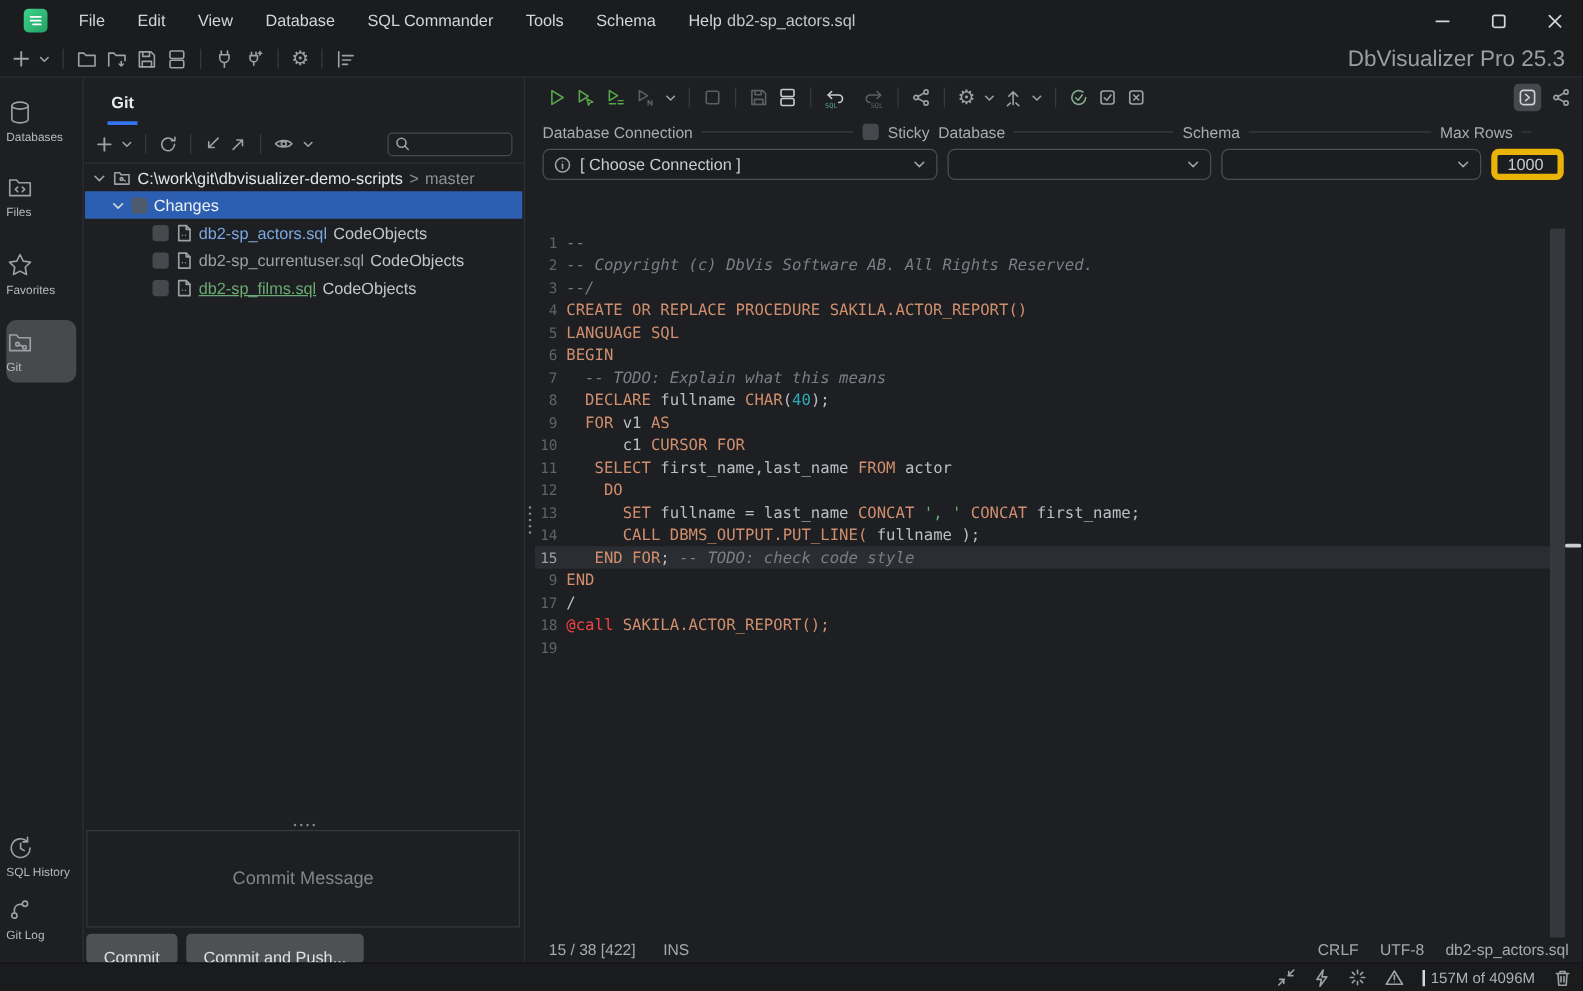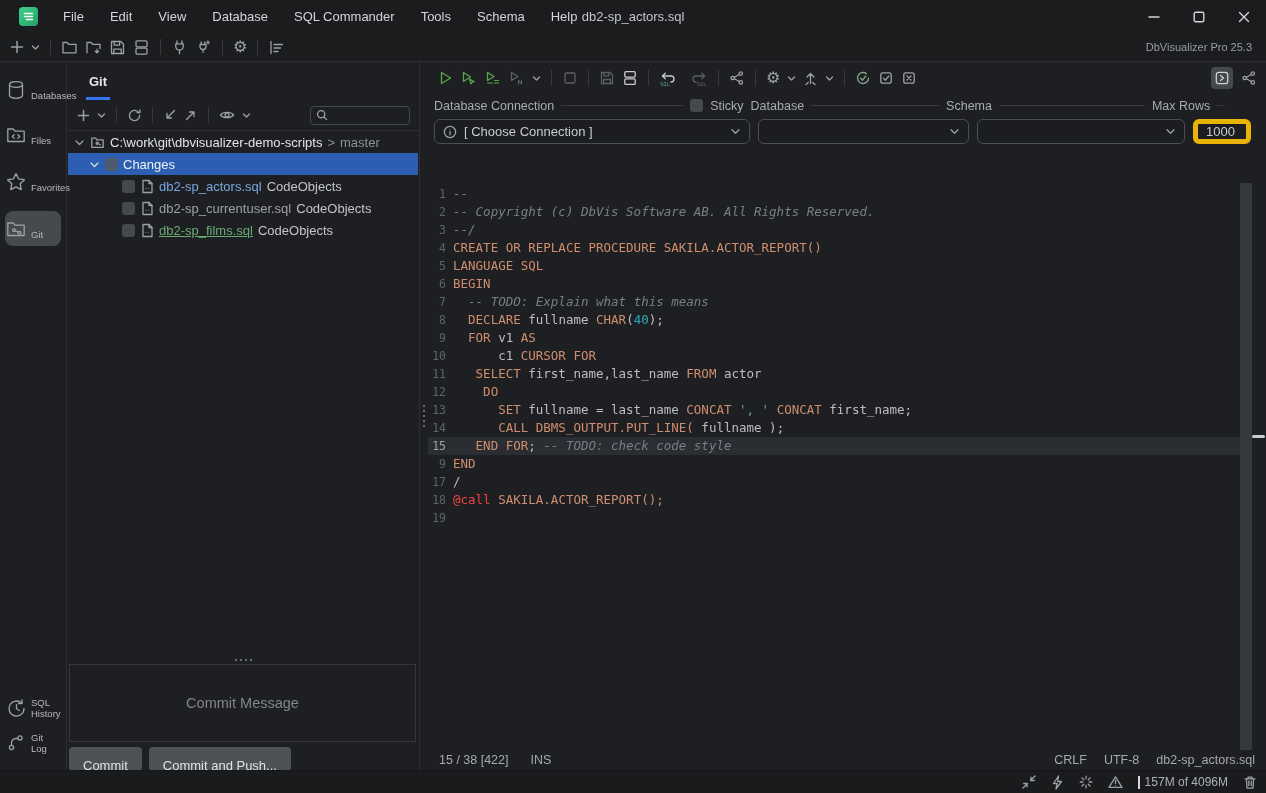--- a/index.html
+++ b/index.html
@@ -15,26 +15,26 @@
   .appicon{width:19px;height:19px;border-radius:4px;background:linear-gradient(135deg,#3ed28b,#23a163);
            margin:0 12px 0 19px;display:flex;align-items:center;justify-content:center;color:#fff}
   .menu{display:flex;align-items:center}
   .menu span{padding:0 13px;color:#d3d5d8;cursor:default}
   .wintitle{position:absolute;left:50%;transform:translateX(-50%);color:#c3c5c8}
   .wincontrols{margin-left:auto;display:flex;height:100%}
   .winbtn{width:45px;height:100%;display:flex;align-items:center;justify-content:center;color:#d3d5d8}
   
   .main-toolbar{position:absolute;top:33px;left:0;right:0;height:29px;background:#1b1c1e;
                 border-bottom:1px solid #2d2f33;display:flex;align-items:center;gap:7px;padding:0 10px}
-  .brand{margin-left:auto;color:#9b9ea2;font-size:11px;padding-right:4px}
+  .brand{margin-left:auto;color:#9b9ea2;font-size:18px;padding-right:4px}
   .gear{font-size:16px;line-height:1;color:#9da0a4;font-family:"DejaVu Sans",sans-serif}
   
   .left-rail{position:absolute;top:62px;bottom:23px;left:0;width:67px;border-right:1px solid #2d2f33;
              display:flex;flex-direction:column;align-items:center}
-  .rail-item{width:56px;padding:7px 0 6px;display:flex;align-items:flex-end;gap:4px;
+  .rail-item{width:56px;padding:7px 0 6px;display:flex;flex-direction:column;align-items:flex-start;gap:4px;
              border-radius:8px;color:#c0c2c5}
   .rail-item .lbl{font-size:9.5px;color:#b7b9bc}
   .rail-item.selected{background:#474a4d}
   .mt12{margin-top:10px}.mt14{margin-top:12px}
   .rail-bottom{margin-top:auto}
   .mb12{margin-bottom:10px}
   
   .git-panel{position:absolute;top:62px;left:68px;width:352px;bottom:23px;border-right:1px solid #2d2f33}
   .gp-header{height:38px;display:flex;align-items:flex-end;padding-left:18px}
   .gp-tab{padding:6px 3px 8px;border-bottom:3px solid var(--accent);font-weight:bold;color:#e8eaec}

